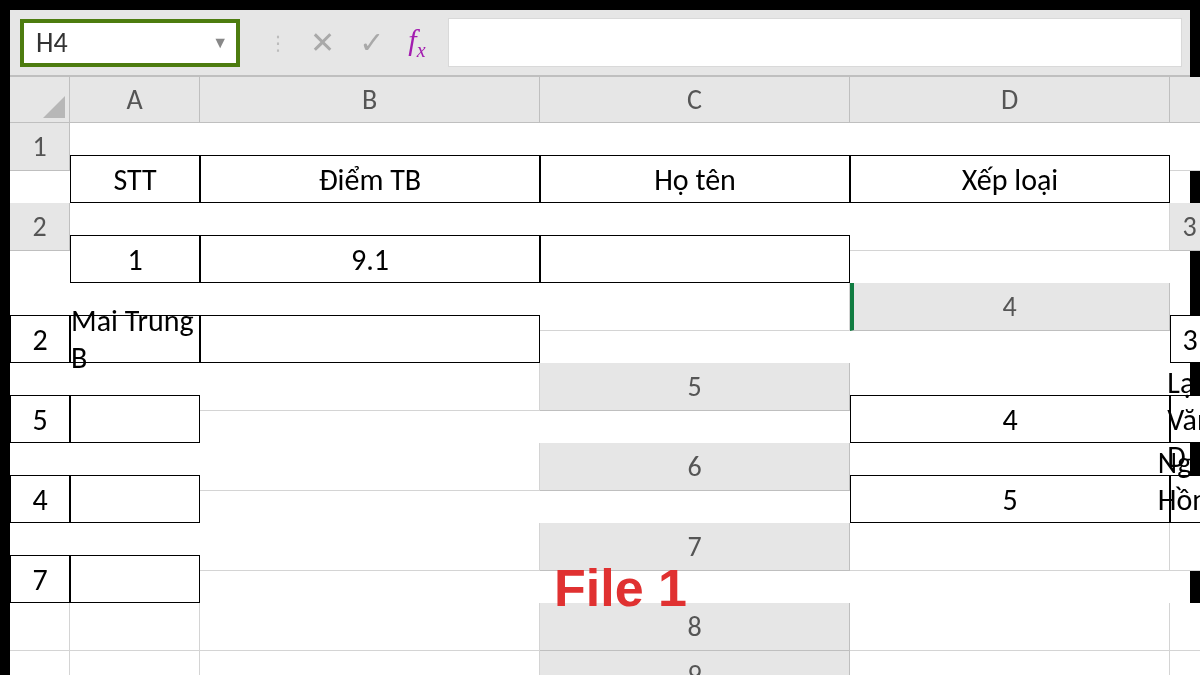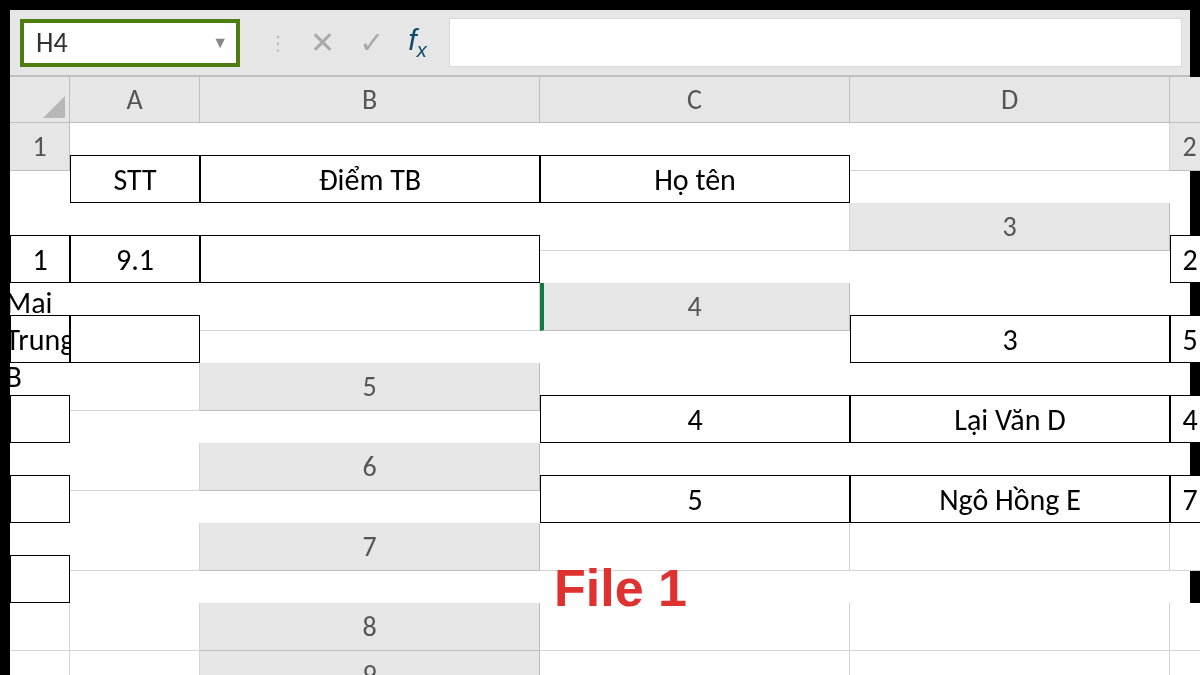--- a/index.html
+++ b/index.html
@@ -53,24 +53,24 @@
     padding: 0 22px;
     color: #a9a9a9;
     font-size: 30px;
   }
   .entry-icons .sep {
     font-size: 20px;
     letter-spacing: -2px;
     color: #bcbcbc;
   }
   .fx {
-    font-family: Liberation Sans, sans-serif;
+    font-family: Liberation Serif, serif;
     font-style: italic;
     font-size: 30px;
-    color: #0c4a6e;
+    color: #a21caf;
   }
   .fx sub { font-size: 20px; font-style: italic;}
   .formula-input {
     flex: 1;
     margin: 8px 8px 8px 0;
     background: #fff;
     border: 1px solid #d9d9d9;
   }
 
   
@@ -169,20 +169,21 @@
     <div class="colhead">A</div>
     <div class="colhead">B</div>
     <div class="colhead">C</div>
     <div class="colhead">D</div>
     <div class="colhead"></div>
 
     <div class="rowhead">1</div>
     <div class="cell boxed">STT</div>
     <div class="cell boxed">Điểm TB</div>
     <div class="cell boxed">Họ tên</div>
+    <div class="cell boxed">Xếp loại</div>
     <div class="cell"></div>
 
     <div class="rowhead">2</div>
     <div class="cell boxed">1</div>
     <div class="cell boxed">9.1</div>
     <div class="cell boxed"></div>
     <div class="cell"></div>
 
     <div class="rowhead">3</div>
     <div class="cell boxed">2</div>

